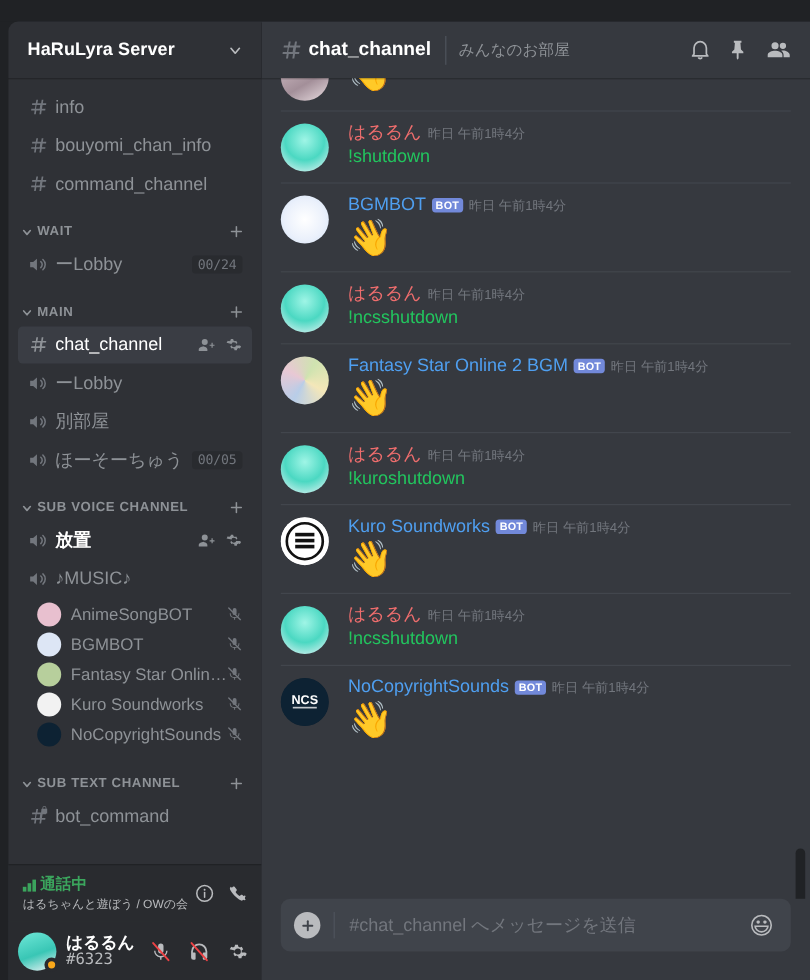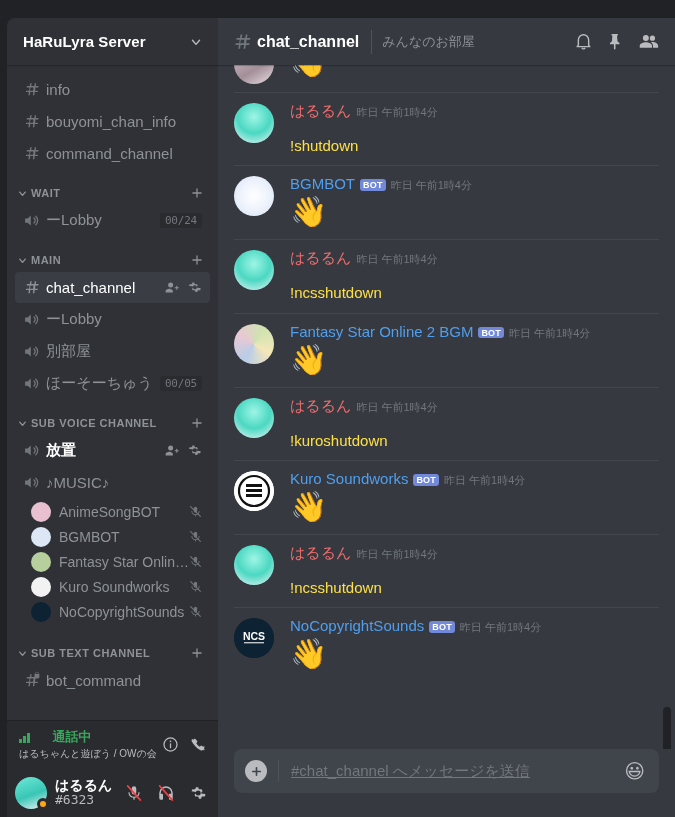--- a/index.html
+++ b/index.html
@@ -92,21 +92,21 @@
   .vmute { color: #72767d; display: flex; align-items: center; }
   
   .voice-panel {
     min-height: 48px;
     background: #292b2f;
     border-top: 1px solid #202225;
     display: flex; align-items: center; justify-content: space-between;
     padding: 4px 10px 4px 12px;
   }
   .vp-left { display: flex; flex-direction: column; gap: 1px; }
-  .vp-status { display: flex; align-items: center; gap: 23px; }
+  .vp-status { display: flex; align-items: center; gap: 4px; }
   .vp-status-text { font-size: 13px; font-weight: bold; color: #3ba55d; }
   .vp-sub { font-size: 10px; color: #b9bbbe; white-space: nowrap; }
   .vp-right { display: flex; align-items: center; gap: 10px; color: #b9bbbe; }
   
   .user-panel {
     height: 49px; min-height: 49px;
     background: #292b2f;
     display: flex; align-items: center;
     padding: 0 6px 0 8px;
   }
@@ -165,21 +165,21 @@
   }
   .mbody { flex: 1; min-width: 0; padding-top: 0px; }
   .mhead { display: flex; align-items: baseline; gap: 5px; line-height: 1.2; flex-wrap: wrap;}
   .mauthor { font-size: 15px; font-weight: 500; }
   .bot-badge {
     background: #7289da; color: #fff; font-size: 9px; font-weight: bold;
     border-radius: 3px; padding: 1px 3px 0 3px; letter-spacing: 0.2px;
     position: relative; top: -1px;
   }
   .mtime { font-size: 11px; color: #72767d; }
-  .mtext { font-size: 15px; color: #fde047; line-height: 1.35; margin-top: 16px; word-wrap: break-word; }
+  .mtext { font-size: 15px; color: #22c55e; line-height: 1.35; margin-top: 1px; word-wrap: break-word; }
   .memoji { font-size: 30px; line-height: 1.2; margin-top: 1px; }
   
   .scrollbar-track {
     position: absolute; right: 1px; top: 0; width: 14px; bottom: 0;
     background: transparent;
   }
   .scrollbar-thumb {
     position: absolute; right: 3px; width: 8px;
     background: #202225; border-radius: 4px; cursor: pointer;
   }
@@ -193,21 +193,21 @@
   .plus-btn {
     width: 44px; height: 44px; display: flex; align-items: center; justify-content: center;
     cursor: pointer; flex: 0 0 auto;
   }
   .plus-circle {
     width: 22px; height: 22px; border-radius: 50%; background: #b9bbbe;
     display: flex; align-items: center; justify-content: center;
     color: #40444b; font-size: 19px; line-height: 0; font-weight: 300;
   }
   .input-div { width: 1px; height: 22px; background: #4f545c; margin-right: 12px; flex: 0 0 auto;}
-  .input-ph { flex: 1; font-size: 15px; color: #72767d; white-space: nowrap; overflow: hidden; text-decoration: underline; }
+  .input-ph { flex: 1; font-size: 15px; color: #72767d; white-space: nowrap; overflow: hidden; }
   .emoji-btn { cursor: pointer; display: flex; align-items: center; font-size: 20px; color: #b9bbbe; }
   svg { display: block; }
 </style>
 </head>
 <body>
 
 <div class="app">
 
   <div class="titlebar"></div>
 

